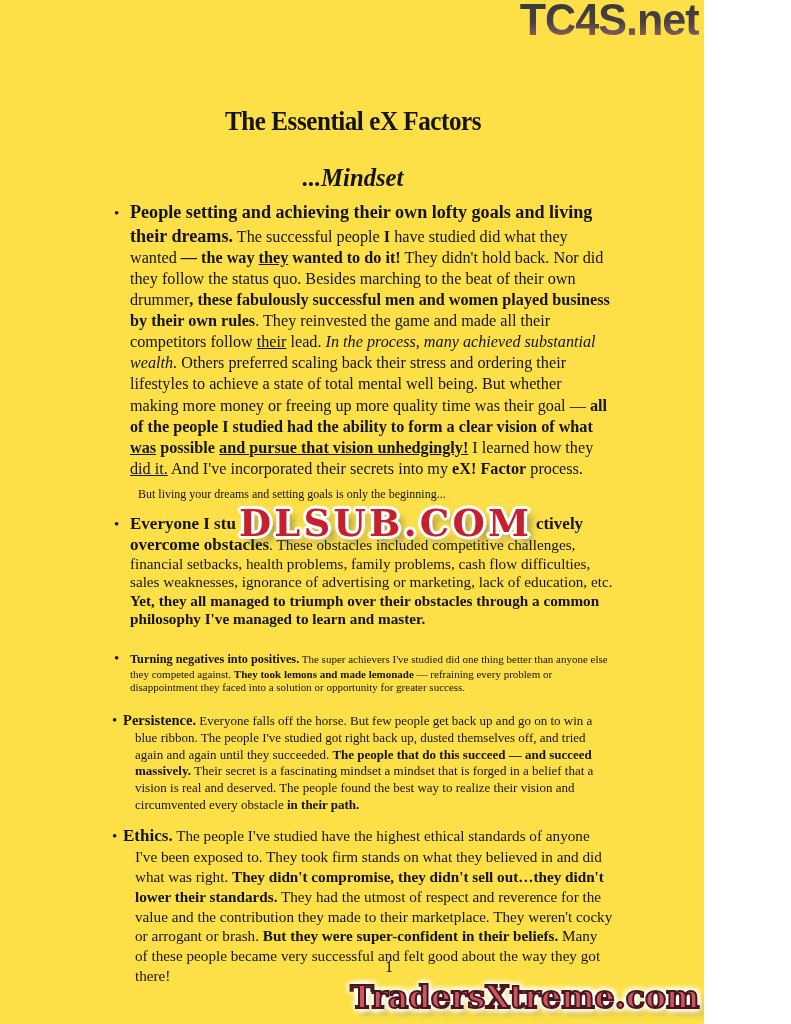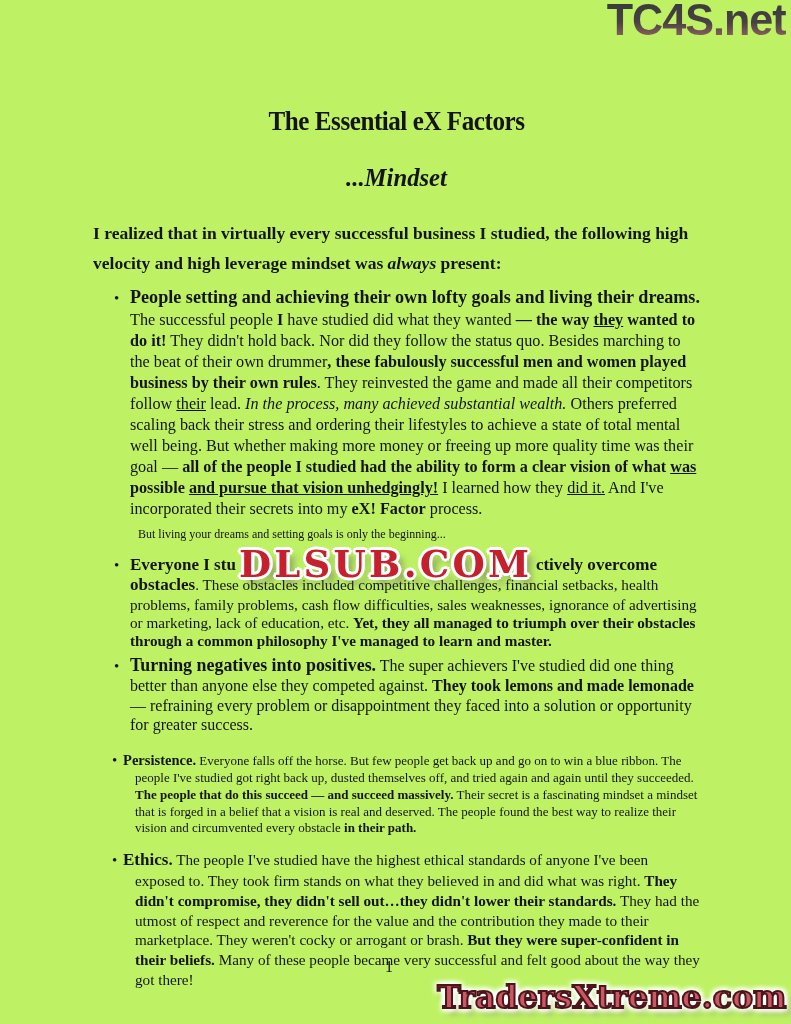--- a/index.html
+++ b/index.html
@@ -1,17 +1,17 @@
 <!DOCTYPE html>
 <html><head>
 <meta charset="utf-8">
 <style>
   html,body{margin:0;padding:0;background:#ffffff;}
   .page{
-    position:relative;width:791px;height:1024px;background:#bef264;
+    position:relative;width:704px;height:1024px;background:#fde047;
     font-family:"Liberation Serif",serif;color:#141414;overflow:hidden;
     box-sizing:border-box;padding-top:106px;
   }
   
   .tc4s{
     position:absolute;top:-2px;right:5px;
     font-family:"Liberation Sans",sans-serif;font-weight:bold;
     font-size:44px;line-height:1;letter-spacing:-1px;
     background:linear-gradient(180deg,#3b3b3d 15%,#4a4043 55%,#8f6360 90%);
     -webkit-background-clip:text;background-clip:text;color:transparent;
@@ -31,21 +31,21 @@
   .bullets{margin-top:8px;}
   .bullet{
     position:relative;padding-left:37px;text-indent:-16px;margin-top:14px;
   }
   .bullet::before{
     content:"\2022";display:inline-block;width:16px;text-indent:0;
     font-size:15px;vertical-align:baseline;
   }
   .b1{font-size:16.2px;line-height:1.3;margin-top:8px;}
   .b2{font-size:15.2px;line-height:1.2;margin-top:12px;}
-  .b3{font-size:16px;line-height:1.24;margin-top:3px;}
+  .b3{font-size:11px;line-height:1.24;margin-top:21px;}
   .b4{font-size:13px;line-height:1.28;margin-top:16px;padding-left:42px;text-indent:-23px;}
   .b4::before{width:11px;}
   .b5{font-size:15.2px;line-height:1.3;margin-top:12px;padding-left:42px;text-indent:-23px;}
   .b5::before{width:11px;}
   .interlude{margin:7px 0 0 45px;font-size:12px;line-height:1.3;}
   .rb{font-weight:bold;}
   .ri{font-style:italic;}
   .ru{text-decoration:underline;}
   .rh{font-size:1.12em;}
   .rgap{display:inline-block;width:300px;}
@@ -82,21 +82,20 @@
 <body>
 
 <div class="page">
 
   <div class="tc4s">TC4S.net</div>
 
   <div class="content">
     <div class="title">The Essential eX Factors</div>
     <div class="subtitle">...Mindset</div>
 
-    <div class="intro"><span class="rb">I realized that in virtually every successful business I studied, the following high velocity and high leverage mindset was </span><span class="rb ri">always</span><span class="rb"> present:</span></div>
 
     <div class="bullets">
         <div class="bullet b1"><span class="rb rh">People setting and achieving their own lofty goals and living their dreams.</span><span class=""> The successful people </span><span class="rb">I</span><span class=""> have studied did what they wanted </span><span class="rb">— the way </span><span class="rb ru">they</span><span class="rb"> wanted to do it!</span><span class=""> They didn't hold back. Nor did they follow the status quo. Besides marching to the beat of their own drummer</span><span class="rb">, these fabulously successful men and women played business by their own rules</span><span class="">. They reinvested the game and made all their competitors follow </span><span class="ru">their</span><span class=""> lead. </span><span class="ri">In the process, many achieved substantial wealth.</span><span class=""> Others preferred scaling back their stress and ordering their lifestyles to achieve a state of total mental well being. But whether making more money or freeing up more quality time was their goal — </span><span class="rb">all of the people I studied had the ability to form a clear vision of what </span><span class="rb ru">was</span><span class="rb"> possible </span><span class="rb ru">and pursue that vision unhedgingly!</span><span class="">  I learned how they </span><span class="ru">did it.</span><span class=""> And I've incorporated their secrets into my </span><span class="rb">eX! Factor</span><span class=""> process.</span></div>
         <div class="interlude">But living your dreams and setting goals is only the beginning...</div>
         <div class="bullet b2"><span class="rb rh">Everyone I stu</span><span class="rgap"></span><span class="rb rh">ctively overcome obstacles</span><span class="">. These obstacles included competitive challenges, financial setbacks, health problems, family problems, cash flow difficulties, sales weaknesses, ignorance of advertising or marketing, lack of education, etc. </span><span class="rb">Yet, they all managed to triumph over their obstacles through a common philosophy I've managed to learn and master.</span><div class="dlsub">DLSUB.COM</div></div>
         <div class="bullet b3"><span class="rb rh">Turning negatives into positives.</span><span class=""> The super achievers I've studied did one thing better than anyone else they competed against. </span><span class="rb">They took lemons and made lemonade</span><span class=""> — refraining every problem or disappointment they faced into a solution or opportunity for greater success.</span></div>
         <div class="bullet b4"><span class="rb rh">Persistence.</span><span class=""> Everyone falls off the horse. But few people get back up and go on to win a blue ribbon. The people I've studied got right back up, dusted themselves off, and tried again and again until they succeeded. </span><span class="rb">The people that do this succeed — and succeed massively.</span><span class=""> Their secret is a fascinating mindset a mindset that is forged in a belief that a vision is real and deserved. The people found the best way to realize their vision and circumvented every obstacle </span><span class="rb">in their path.</span></div>
         <div class="bullet b5"><span class="rb rh">Ethics.</span><span class=""> The people I've studied have the highest ethical standards of anyone I've been exposed to. They took firm stands on what they believed in and did what was right. </span><span class="rb">They didn't compromise, they didn't sell out…they didn't lower their standards.</span><span class=""> They had the utmost of respect and reverence for the value and the contribution they made to their marketplace. They weren't cocky or arrogant or brash. </span><span class="rb">But they were super-confident in their beliefs.</span><span class=""> Many of these people became very successful and felt good about the way they got there!</span></div>
       </div>
   </div>

